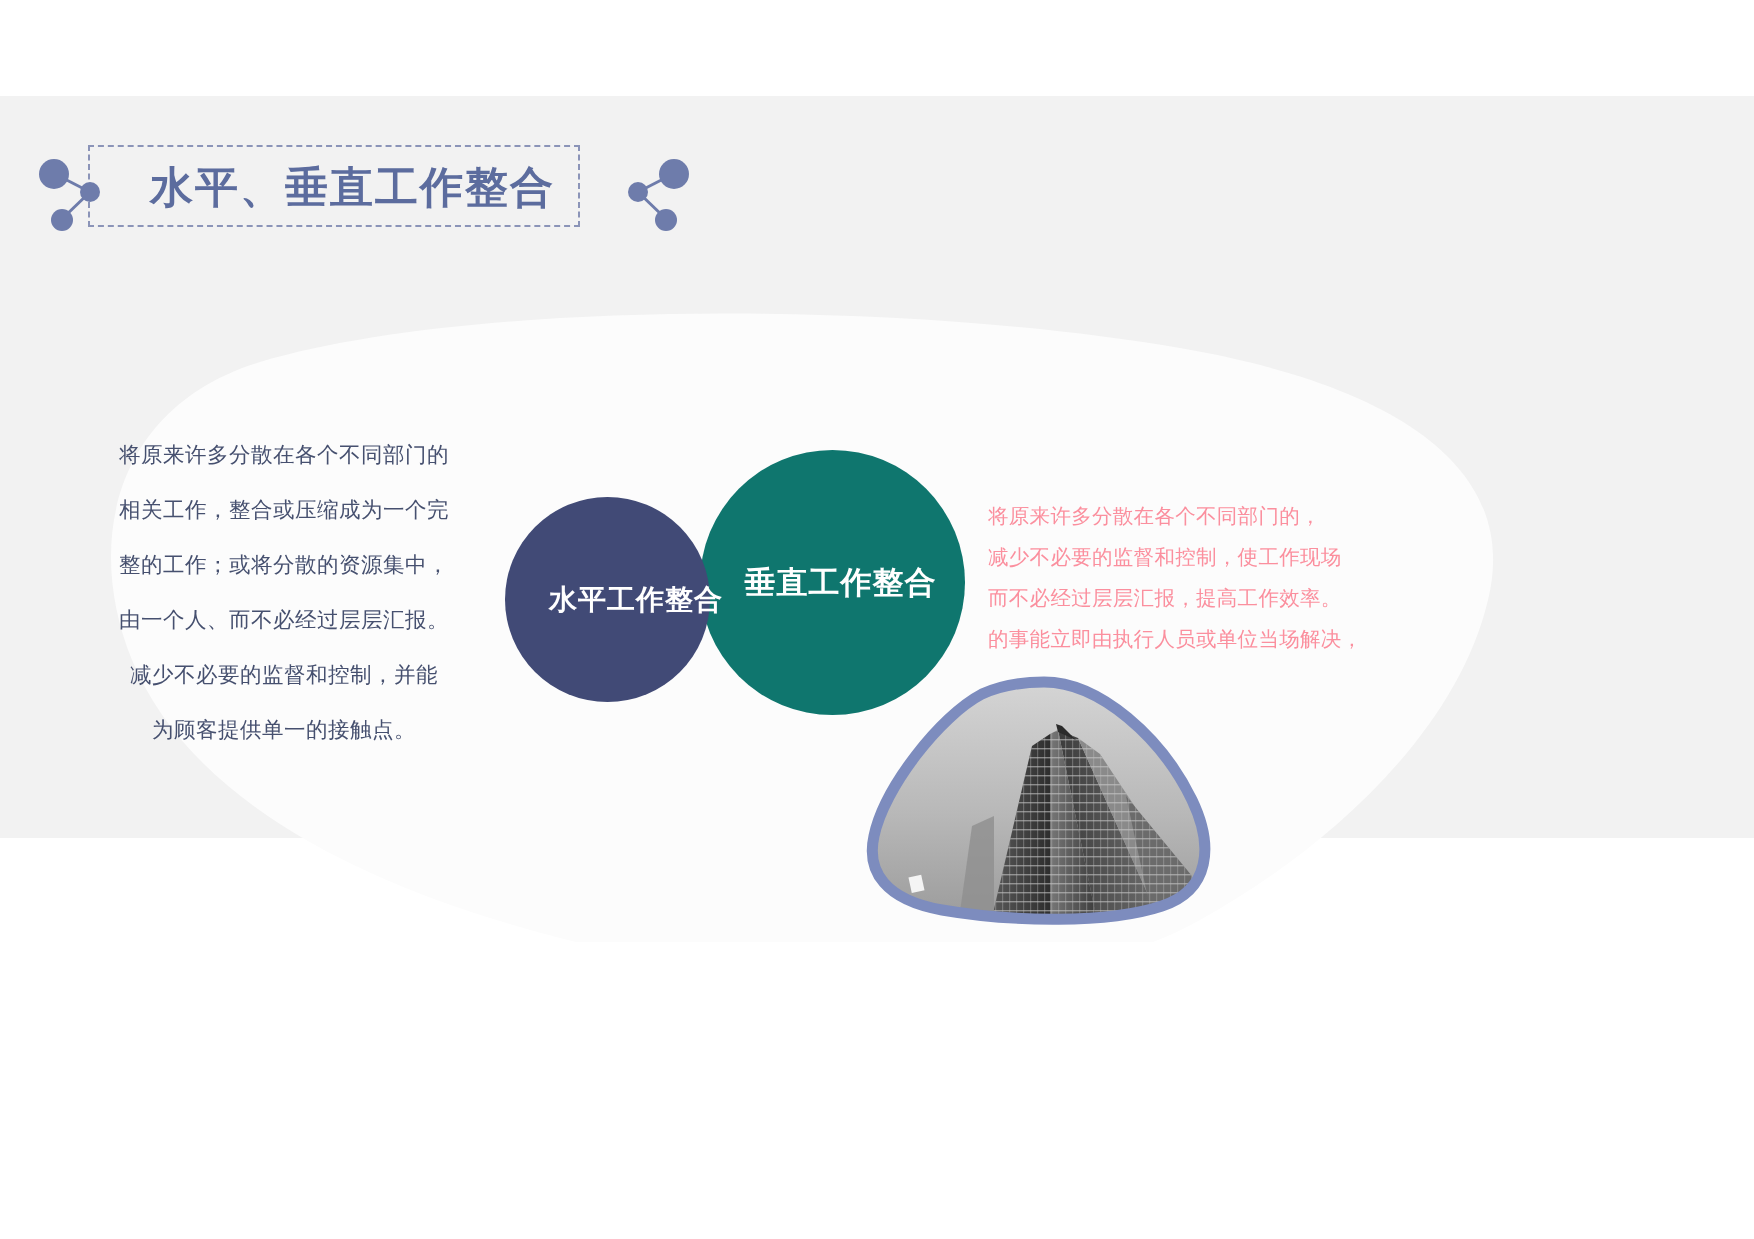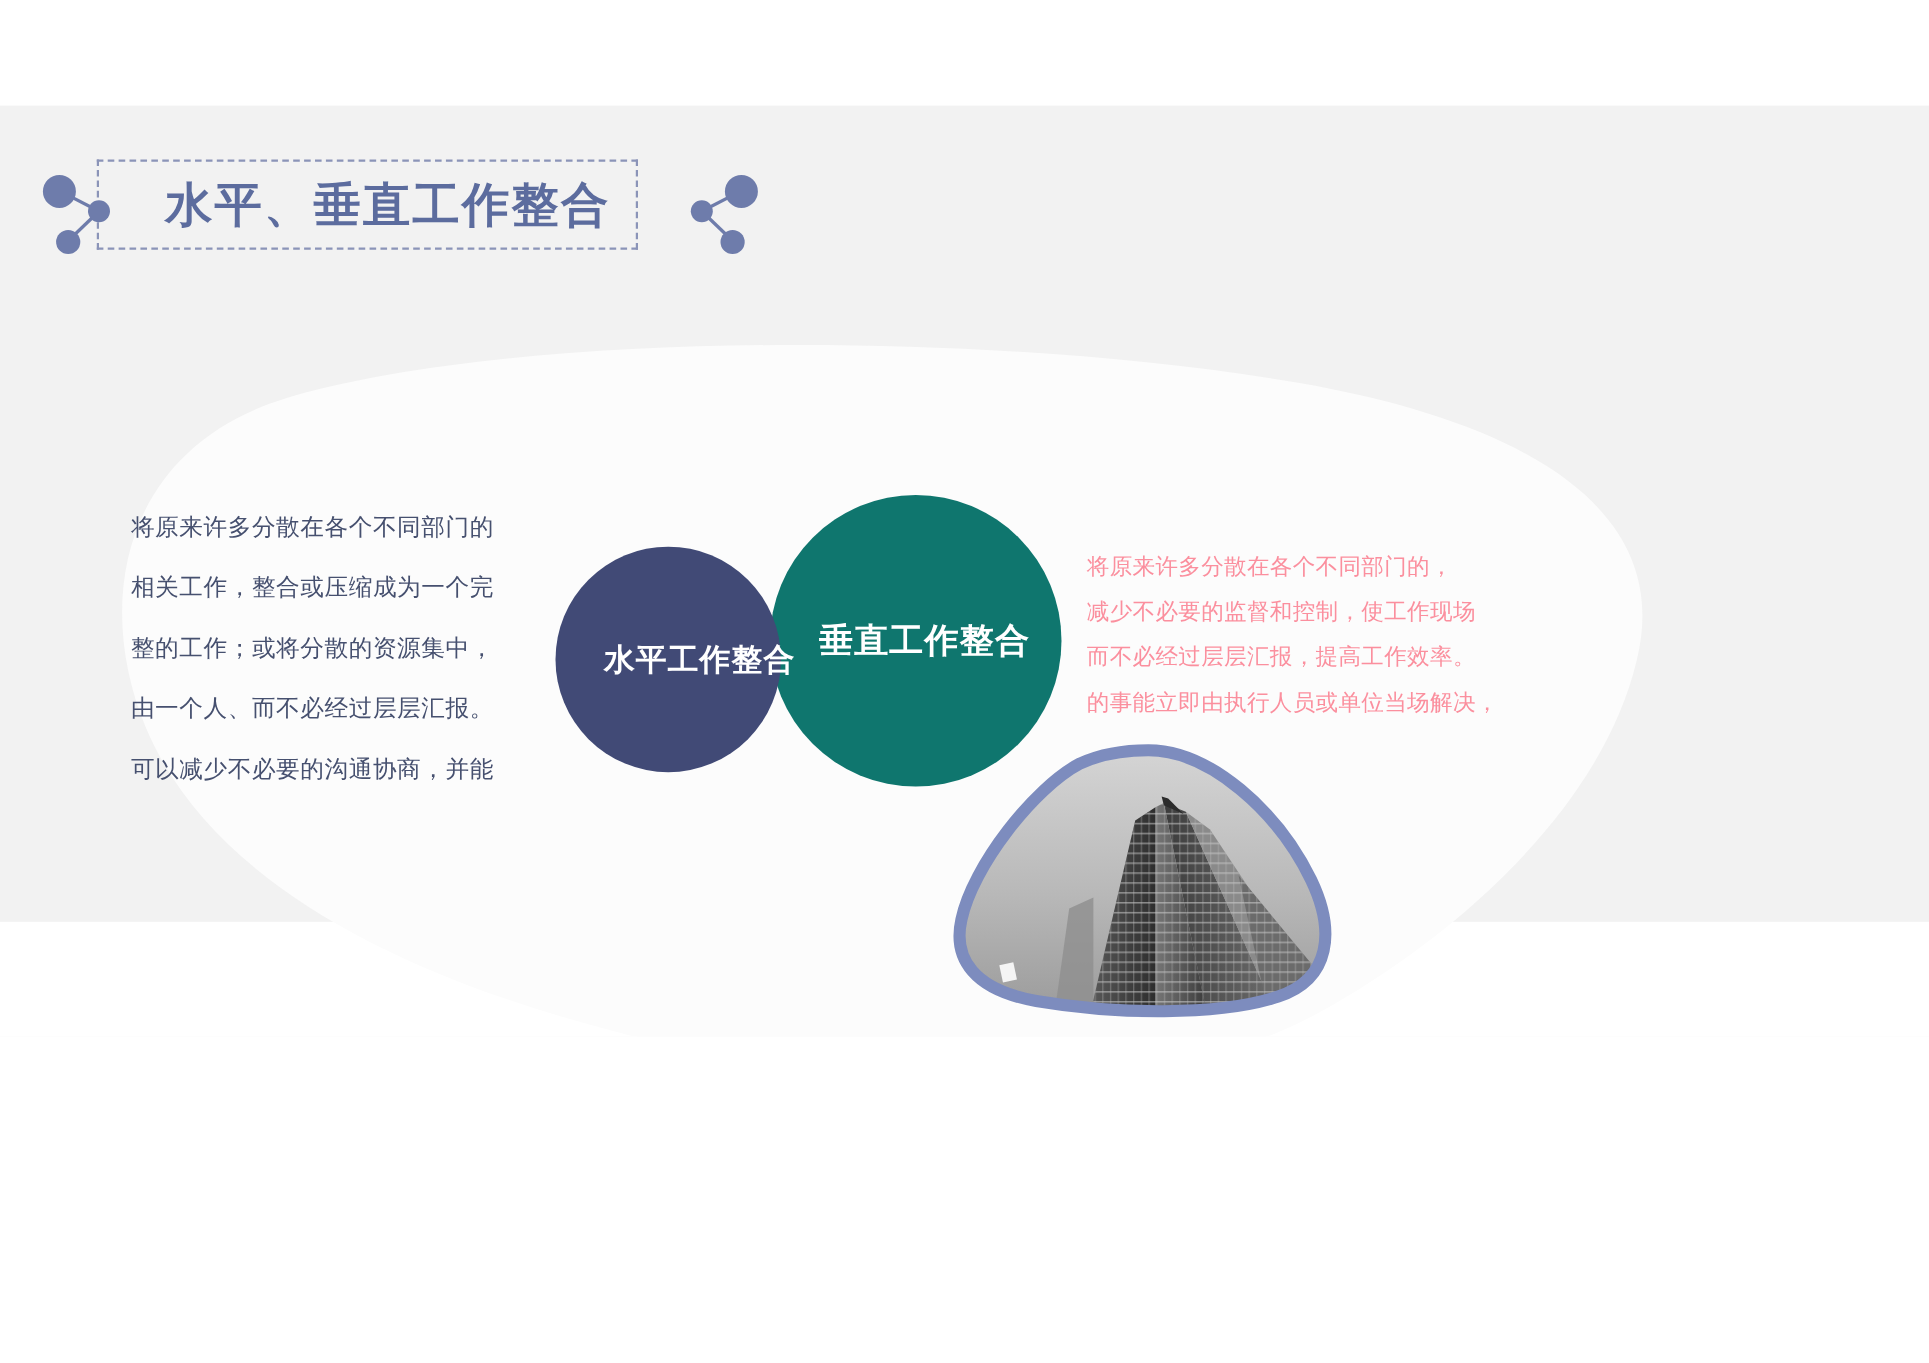--- a/index.html
+++ b/index.html
@@ -71,21 +71,21 @@
   .blob-wrap {
     position: absolute;
     left: 0; top: 0;
     width: 1754px; height: 1239px;
   }
 
   
   .text-left {
     position: absolute;
     left: 104px;
-    top: 452px;
+    top: 428px;
     width: 360px;
     font-size: 21.5px;
     line-height: 55px;
     color: #46506f;
     text-align: justify;
     text-align-last: center;
     letter-spacing: 0.5px;
   }
   .text-left .line {
     display: block;
@@ -197,21 +197,22 @@
         <circle cx="32" cy="70" r="11" fill="#6e7cab"></circle>
       </g>
     </svg>
   </div>
 
   <div class="text-left">
     <span class="line">将原来许多分散在各个不同部门的</span>
     <span class="line">相关工作，整合或压缩成为一个完</span>
     <span class="line">整的工作；或将分散的资源集中，</span>
     <span class="line">由一个人、而不必经过层层汇报。</span>
-    <span class="line">可以减少不必要的沟通协商，并能</span>
+    <span class="line">减少不必要的监督和控制，并能</span>
+    <span class="line last">为顾客提供单一的接触点。</span>
   </div>
 
   <div class="text-right">
     <span class="line">将原来许多分散在各个不同部门的，</span>
     <span class="line">减少不必要的监督和控制，使工作现场</span>
     <span class="line">而不必经过层层汇报，提高工作效率。</span>
     <span class="line">的事能立即由执行人员或单位当场解决，</span>
   </div>
 
   <div class="circle circle-pink">

